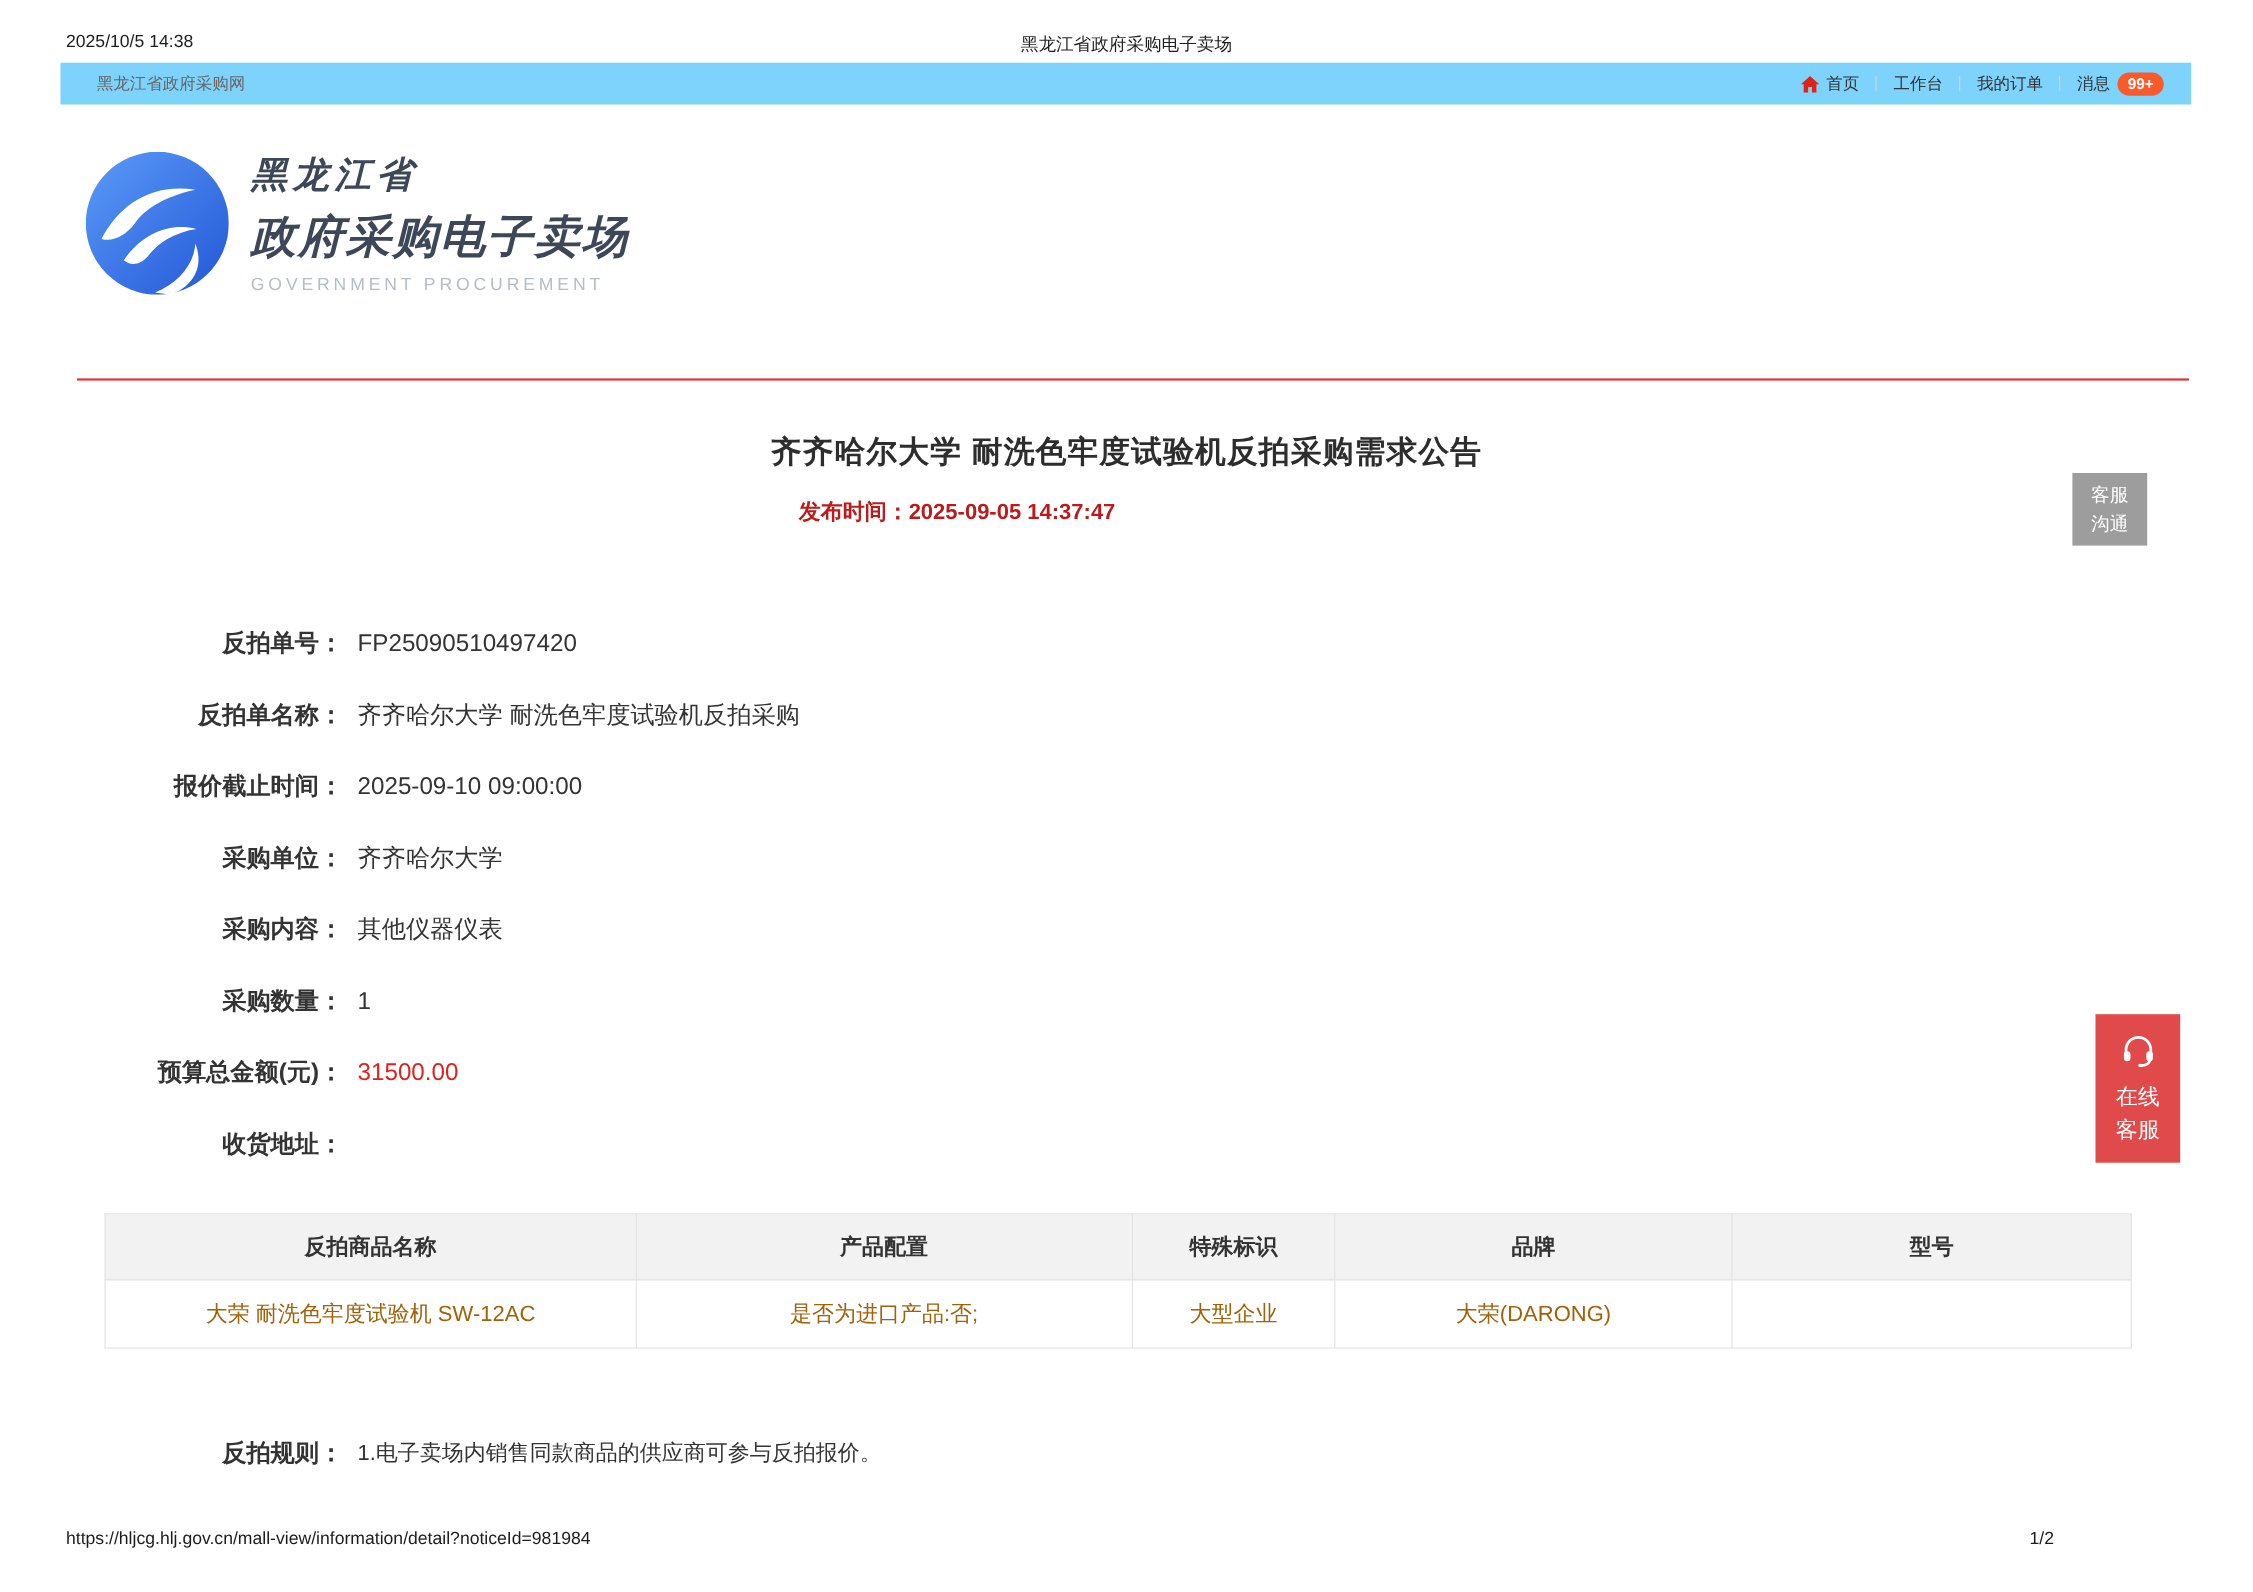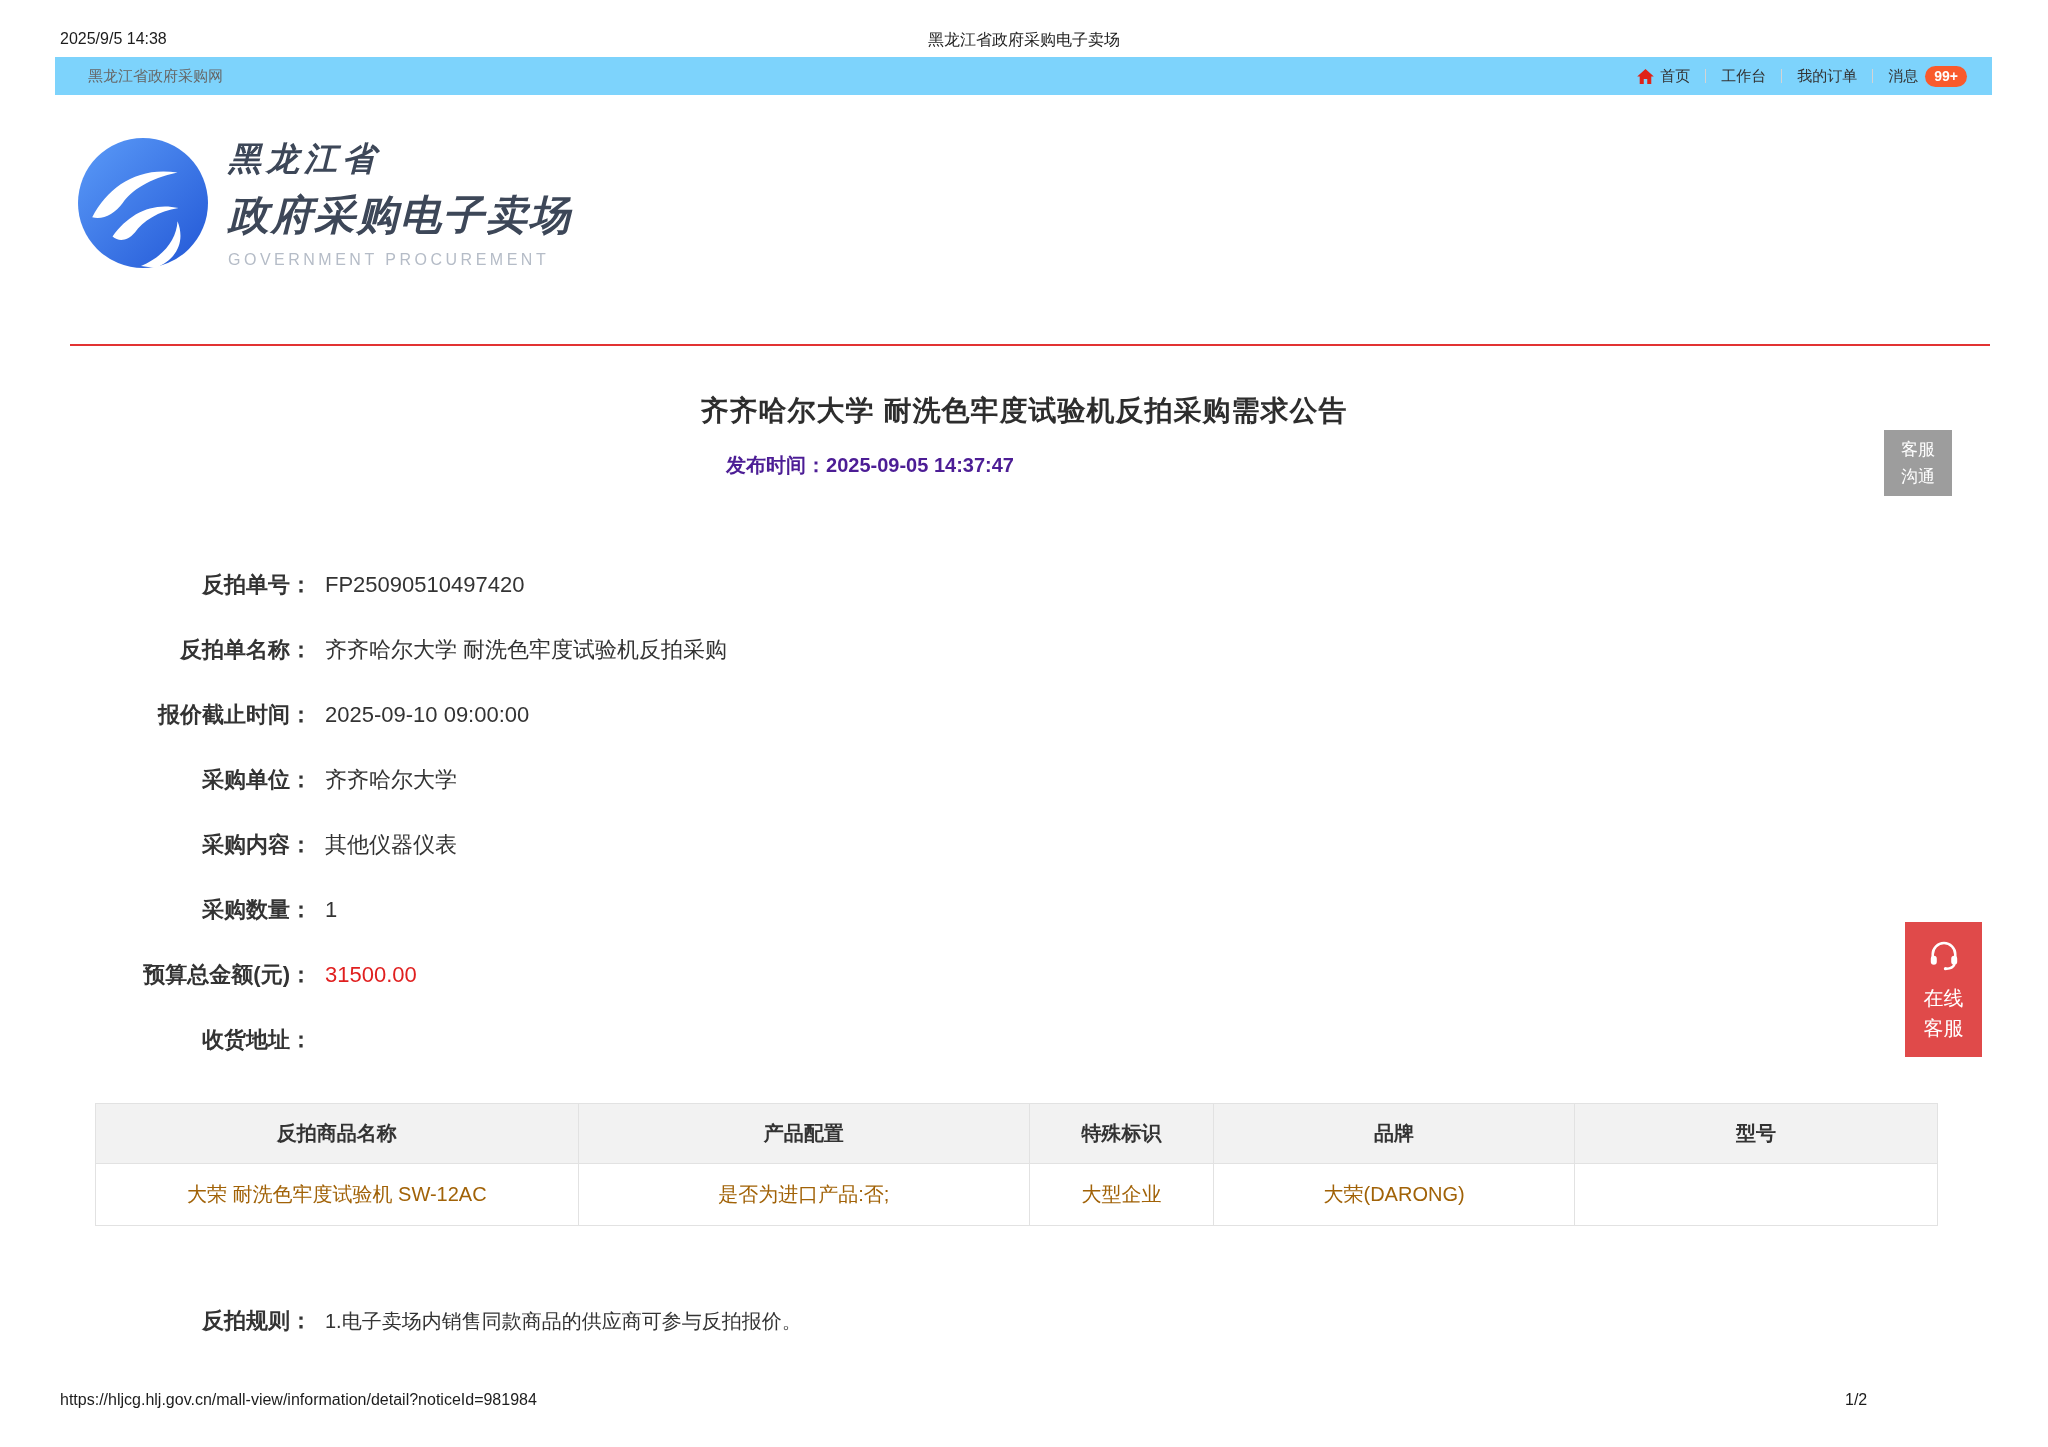--- a/index.html
+++ b/index.html
@@ -44,21 +44,21 @@
 
   .red-divider { position:absolute; top:344px; left:70px; width:1920px; height:2px; background:#e23333; }
 
   
   .notice-title {
     position:absolute; top:392px; left:0; width:2048px; text-align:center;
     font-size:28px; font-weight:bold; color:#2d2d2d; letter-spacing:1px;
   }
   .publish-line {
     position:absolute; top:452px; left:0; width:1740px; text-align:center;
-    font-size:20px; font-weight:bold; color:#4c1d95;
+    font-size:20px; font-weight:bold; color:#b91c1c;
   }
   .kefu-btn {
     position:absolute; top:430px; left:1884px; width:68px; height:66px;
     background:#9d9d9d; color:#fff; font-size:17px; line-height:1.6;
     display:flex; flex-direction:column; align-items:center; justify-content:center;
     cursor:pointer;
   }
 
   
   .fields { position:absolute; top:552px; left:0; width:2048px; }
@@ -89,21 +89,21 @@
     position:absolute; top:922px; left:1905px; width:77px; height:135px;
     background:#e04a4a; border-radius:0; color:#fff; cursor:pointer;
     display:flex; flex-direction:column; align-items:center; justify-content:center;
   }
   .online-kefu svg { width:36px; height:36px; margin-bottom:10px; }
   .online-kefu .line { font-size:20px; line-height:30px; }
 </style>
 </head>
 <body>
 
-<div class="print-time">2025/9/5 14:38</div>
+<div class="print-time">2025/10/5 14:38</div>
 <div class="print-title">黑龙江省政府采购电子卖场</div>
 
 <div class="navbar">
   <div class="navbar-left">黑龙江省政府采购网</div>
   <div class="navbar-right">
     <div class="nav-item">
       <span class="home-icon">
         <svg viewBox="0 0 24 24">
             <path fill="#e02318" d="M12 2.5 22.5 12h-3.2v9.5h-5.1v-6.3H9.8v6.3H4.7V12H1.5z"></path>
           </svg>

